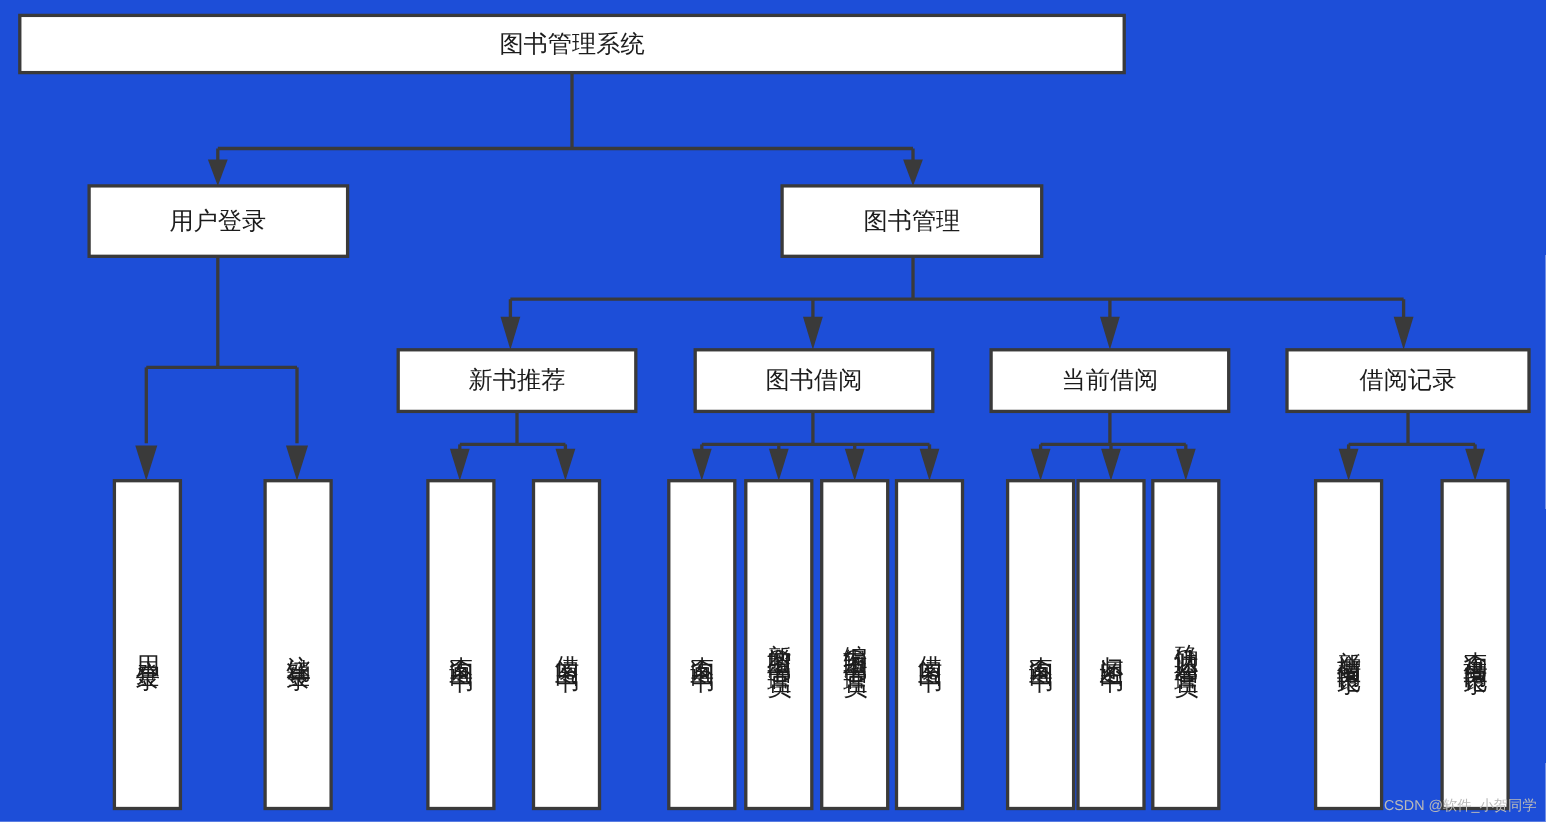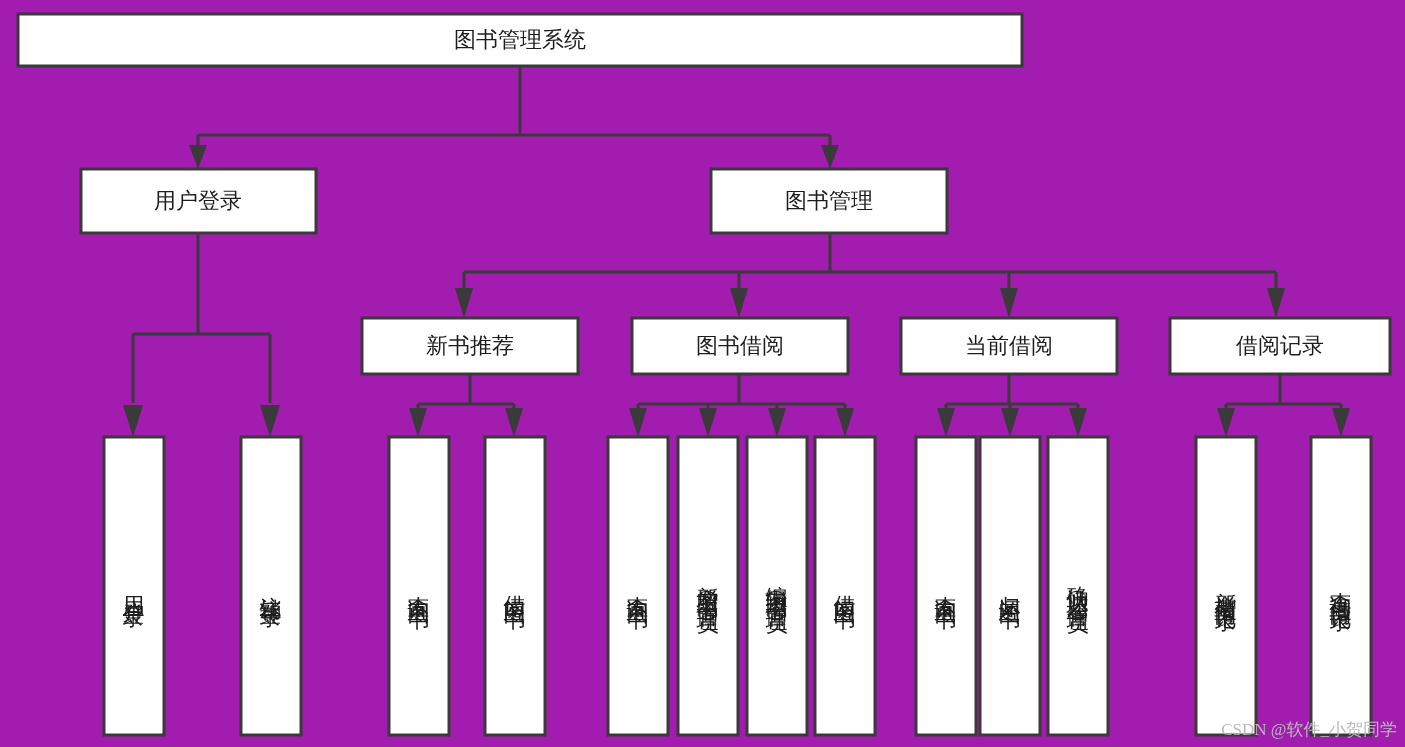--- a/index.html
+++ b/index.html
@@ -1,39 +1,39 @@
 <!DOCTYPE html>
 <html><head>
 <meta charset="utf-8">
 <style>
   html,body{margin:0;padding:0;background:#ffffff;}
   body{
     font-family:"DejaVu Sans","Liberation Sans",sans-serif;
     width:1405px;height:747px;overflow:hidden;position:relative;
   }
-  #diagram-root{position:relative;width:1405px;height:747px;background:#a21caf;}
+  #diagram-root{position:relative;width:1405px;height:747px;background:#1d4ed8;}
   svg.canvas{position:absolute;left:0;top:0;width:1405px;height:747px;}
   .nodebox{fill:#ffffff;stroke:#3a3a3a;stroke-width:3;}
   .link{stroke:#3a3a3a;stroke-width:3;fill:none;}
   .arrowhead{fill:#3a3a3a;stroke:none;}
   .hlabel{
     font-family:"DejaVu Sans","Liberation Sans",sans-serif;
     font-size:22px;fill:#1c1c1c;text-anchor:middle;dominant-baseline:middle;
   }
   .vlabel{
     font-family:"DejaVu Sans","Liberation Sans",sans-serif;
     font-size:22px;fill:#1c1c1c;
     writing-mode:vertical-rl; text-orientation:upright;
     text-anchor:middle;
     letter-spacing:4px;
   }
   .watermark{
     position:absolute;right:8px;bottom:6px;
-    font-family:Liberation Serif, serif;
-    font-size:17px;color:#b9b9b9;white-space:nowrap;
+    font-family:Liberation Sans, sans-serif;
+    font-size:13px;color:#b9b9b9;white-space:nowrap;
     user-select:none;
   }
 </style>
 </head>
 <body>
 
 <div id="diagram-root">
 
   <svg class="canvas" viewBox="0 0 1405 747" xmlns="http://www.w3.org/2000/svg">
 

